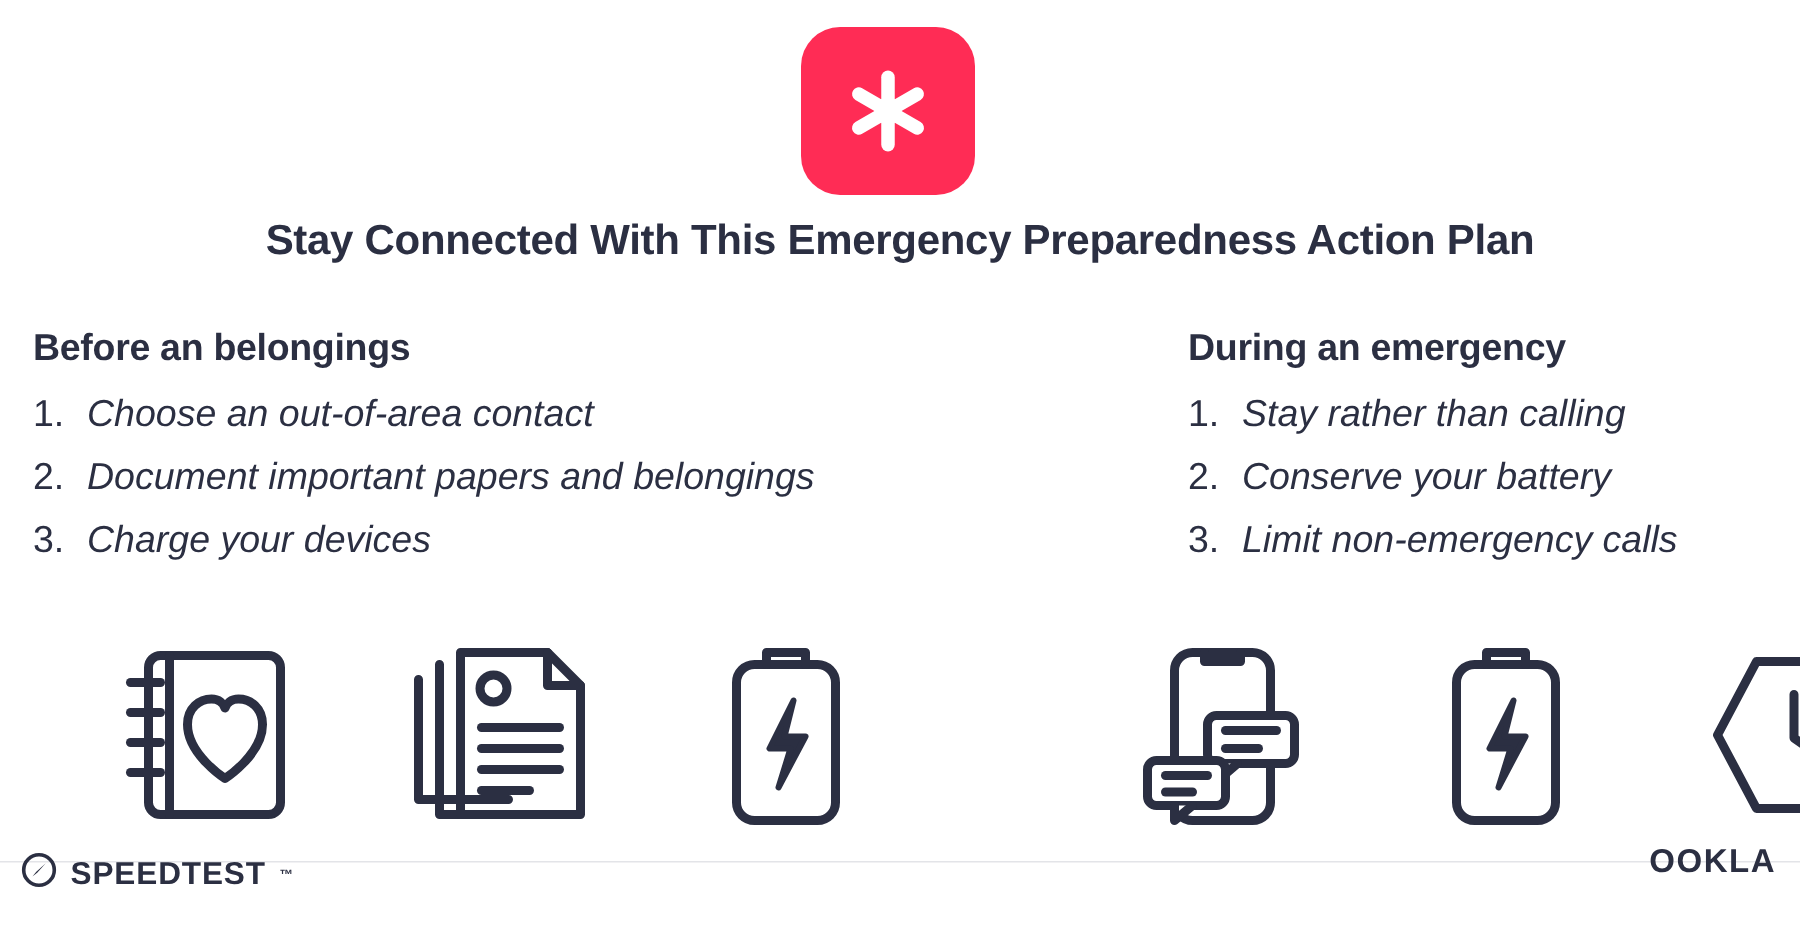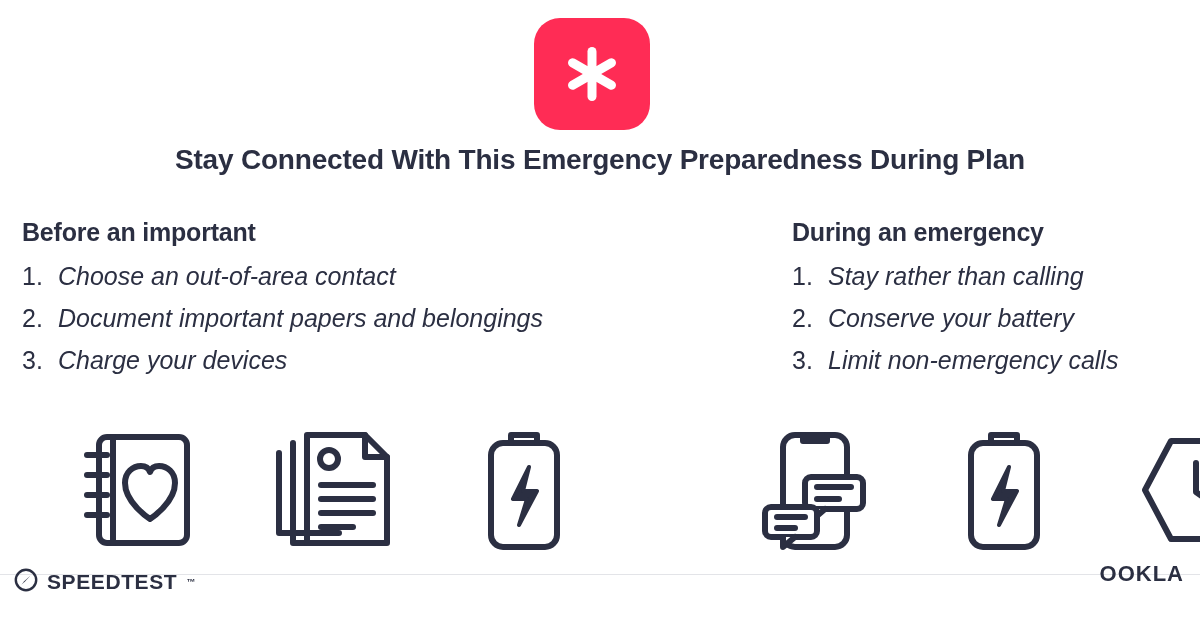--- a/index.html
+++ b/index.html
@@ -157,24 +157,24 @@
         <g fill="#ffffff">
           <rect x="25.5" y="3" width="9" height="54" rx="4.5"></rect>
           <rect x="25.5" y="3" width="9" height="54" rx="4.5" transform="rotate(60 30 30)"></rect>
           <rect x="25.5" y="3" width="9" height="54" rx="4.5" transform="rotate(120 30 30)"></rect>
           <circle cx="30" cy="30" r="9"></circle>
         </g>
       </svg>
     </span>
   </div>
 
-  <div class="headline">Stay Connected With This Emergency Preparedness During Plan</div>
+  <div class="headline">Stay Connected With This Emergency Preparedness Action Plan</div>
 
   <div class="col col-left">
-    <div class="col-title">Before an important</div>
+    <div class="col-title">Before an belongings</div>
     <ol class="list">
       <li>
         <span class="num">1.</span>
         <span class="txt">Choose an out-of-area contact</span>
       </li>
       <li>
         <span class="num">2.</span>
         <span class="txt">Document important papers and belongings</span>
       </li>
       <li>

